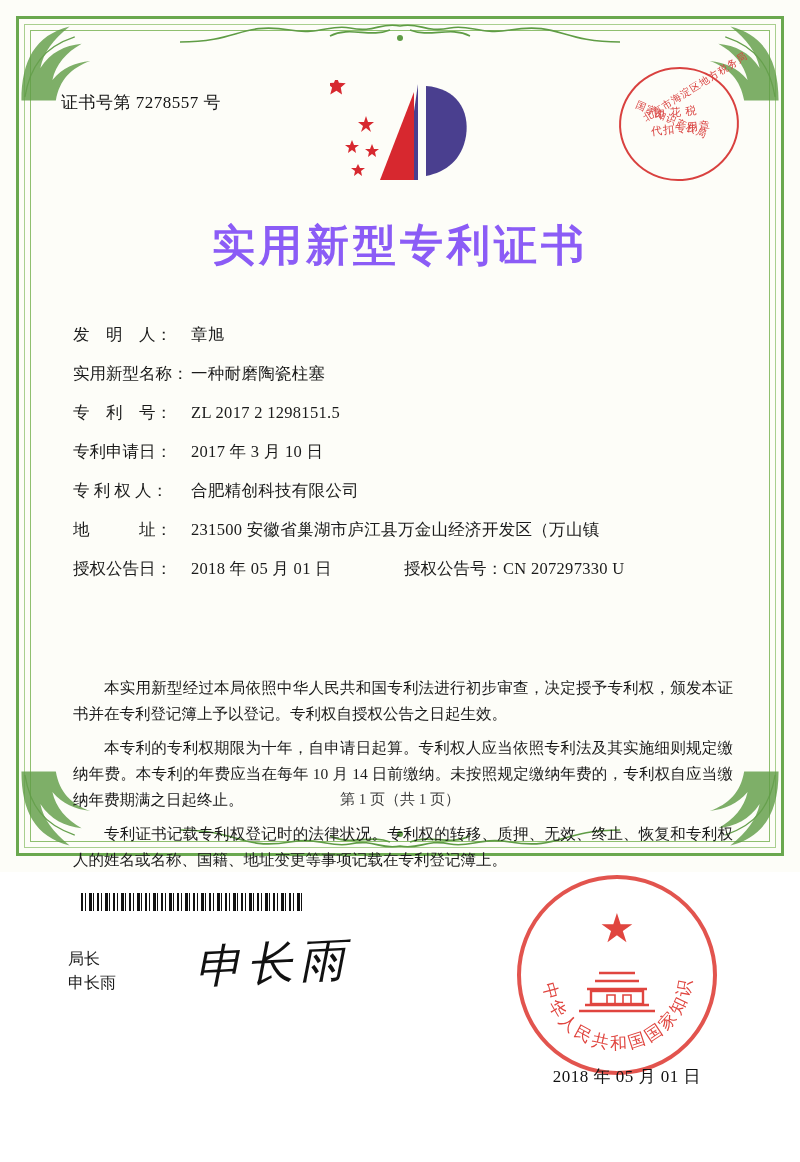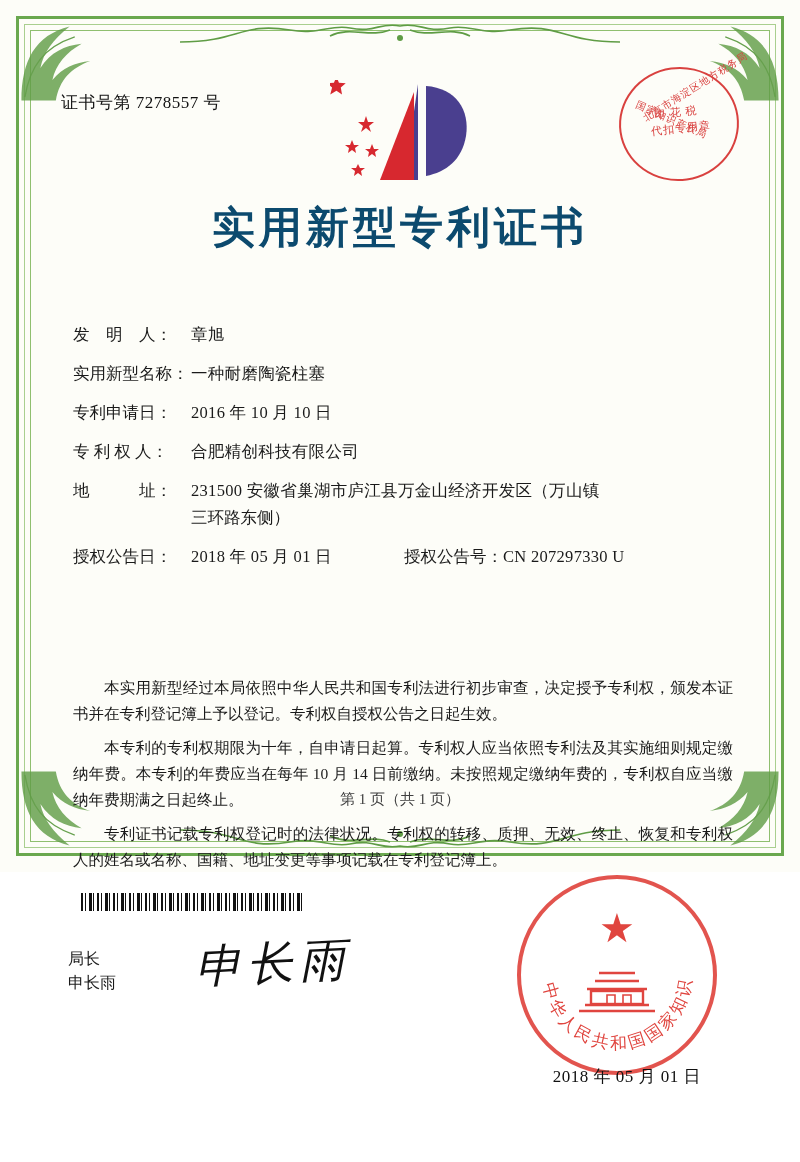--- a/index.html
+++ b/index.html
@@ -113,26 +113,26 @@
   }
   .tax-stamp .t1 { left: 22px; top: 19px; transform: rotate(-32deg); }
   .tax-stamp .t2 { left: 20px; top: 52px; transform: rotate(24deg); }
   .tax-stamp .mid1 { left: 41px; top: 44px; font-size: 11px; transform: rotate(-6deg);}
   .tax-stamp .mid2 { left: 38px; top: 60px; font-size: 11px; transform: rotate(-6deg);}
 
   .title {
     position: absolute;
     left: 0;
     right: 0;
-    top: 144px;
+    top: 162px;
     text-align: center;
     font-size: 43px;
     font-weight: bold;
     letter-spacing: 4px;
-    color: #0c4a6e;
+    color: #8b5cf6;
     font-family: "DejaVu Serif", "Liberation Serif", serif;
   }
 
   .fields {
     position: absolute;
     left: 18px;
     right: 10px;
     top: 272px;
     font-size: 16.5px;
     line-height: 1;
@@ -353,32 +353,34 @@
     <div class="fields">
 
       <div class="frow">
         <span class="flabel">发　明　人：</span><span class="fvalue">章旭</span>
       </div>
 
       <div class="frow">
         <span class="flabel">实用新型名称：</span><span class="fvalue">一种耐磨陶瓷柱塞</span>
       </div>
 
-
-      <div class="frow">
-        <span class="flabel">专利申请日：</span><span class="fvalue">2016 年 10 月 10 日</span>
+      <div class="frow">
+        <span class="flabel">专　利　号：</span><span class="fvalue en">ZL 2017 2 1298151.5</span>
+      </div>
+
+      <div class="frow">
+        <span class="flabel">专利申请日：</span><span class="fvalue">2017 年 3 月 10 日</span>
       </div>
 
       <div class="frow">
         <span class="flabel">专 利 权 人：</span><span class="fvalue">合肥精创科技有限公司</span>
       </div>
 
       <div class="frow">
         <span class="flabel">地　　　址：</span><span class="fvalue">231500 安徽省巢湖市庐江县万金山经济开发区（万山镇</span>
-        <span class="addr-2nd">三环路东侧）</span>
       </div>
 
       <div class="frow row-double">
         <span class="flabel">授权公告日：</span><span class="fvalue">2018 年 05 月 01 日</span><span class="fvalue2-label">授权公告号：</span><span class="fvalue en">CN 207297330 U</span>
       </div>
 
     </div>
 
     <div class="para-wrap">
       <div class="para">本实用新型经过本局依照中华人民共和国专利法进行初步审查，决定授予专利权，颁发本证书并在专利登记簿上予以登记。专利权自授权公告之日起生效。</div>

